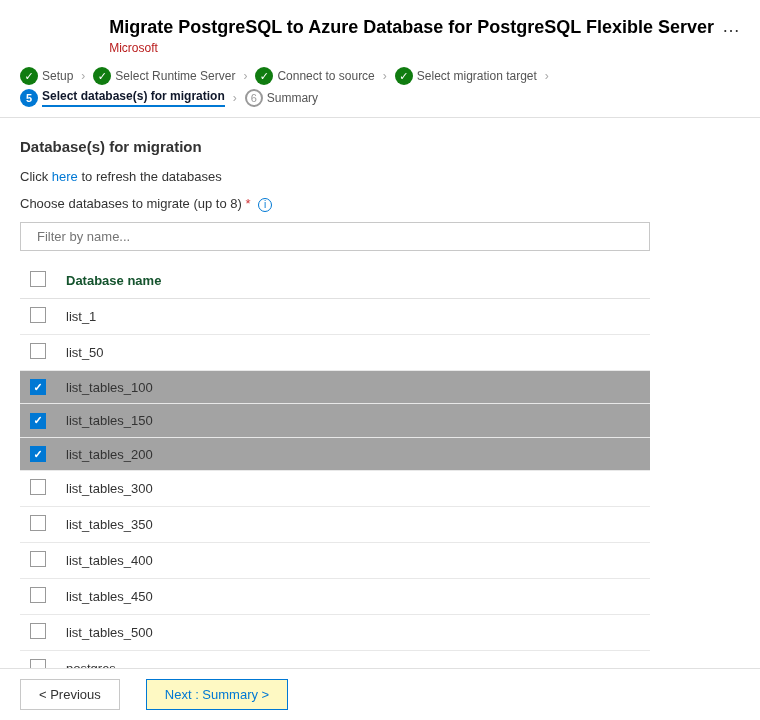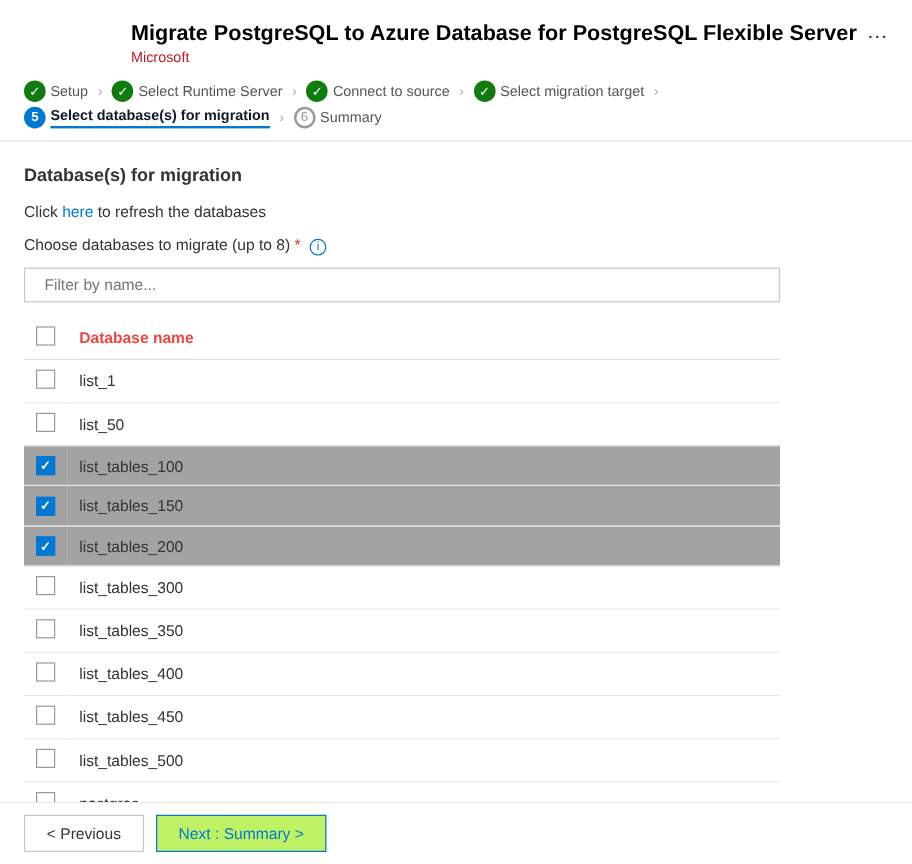--- a/index.html
+++ b/index.html
@@ -129,21 +129,21 @@
       width: 100%;
       max-width: 630px;
       border-collapse: collapse;
     }
     .db-table th {
       text-align: left;
       padding: 8px 10px;
       font-weight: 600;
       font-size: 13px;
       border-bottom: 1px solid #e0e0e0;
-      color: #ef4444;
+      color: #14532d;
     }
     .db-table td {
       padding: 8px 10px;
       font-size: 13px;
       border-bottom: 1px solid #e8e8e8;
       color: #333;
     }
     .db-table tr.selected {
       background: #f0f4ff;
     }
@@ -176,33 +176,33 @@
     }
     .footer {
       position: fixed;
       bottom: 0;
       left: 0;
       width: 760px;
       border-top: 1px solid #e0e0e0;
       background: #fff;
       padding: 10px 20px;
       display: flex;
-      gap: 10px;
+      gap: 26px;
     }
     .btn {
       padding: 7px 18px;
       font-size: 13px;
       cursor: pointer;
       border: 1px solid #c8c8c8;
       background: #fff;
       color: #333;
       font-family: 'Segoe UI', Arial, sans-serif;
     }
     .btn-primary {
-      background: #bef264;
+      background: #fef9c3;
       border: 1px solid #0078d4;
       color: #0078d4;
     }
     .more-icon {
       font-size: 18px;
       color: #333;
       margin-left: 8px;
     }
   </style>
 </head>

